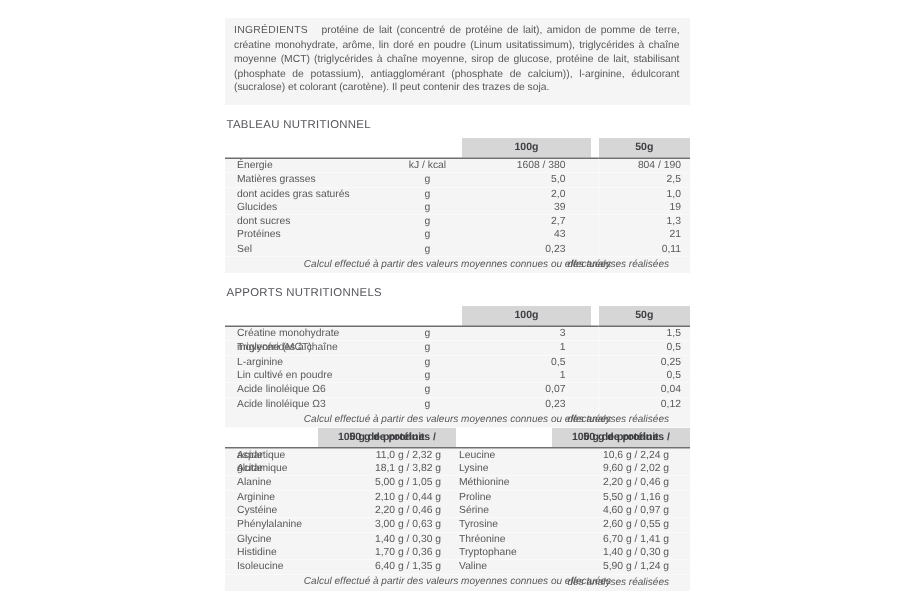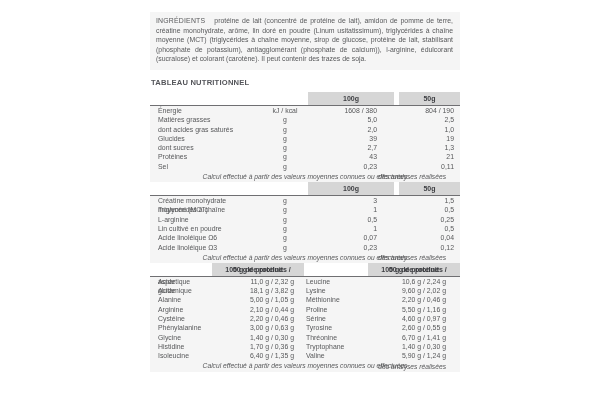--- a/index.html
+++ b/index.html
@@ -13,21 +13,21 @@
   
   .ingredients{
     margin:0;background:#f5f5f5;color:#57585a;
     font-size:6.9px;line-height:9.6px;text-align:justify;
     padding:4px 7px 6px 6px;
   }
   .ing-label{margin-right:9px;letter-spacing:0.2px;}
 
   
   .sec-title{
-    font-size:7.6px;font-weight:bold;color:#54555a;
+    font-size:7.6px;font-weight:normal;color:#54555a;
     margin:8px 0 5px 1px;letter-spacing:0.2px;
   }
 
   
   table{border-collapse:collapse;width:100%;table-layout:fixed;}
   td{
     padding:0;font-size:6.9px;line-height:9.3px;color:#57585a;
     overflow:hidden;white-space:nowrap;vertical-align:middle;
   }
   tr.head-row td{height:13px;border-bottom:1px solid #6f6f72;}
@@ -126,20 +126,21 @@
       <td class="c-unit">g</td>
       <td class="c-v100" colspan="2">0,23</td>
       <td class="c-v50">0,11</td>
     </tr>
     <tr class="foot-row">
       <td colspan="5"><span>Calcul effectué à partir des valeurs moyennes connues ou effectuées</span><span class="foot-ovl">des analyses réalisées</span></td>
     </tr>
   </tbody>
     </table>
 
+  <h2 class="sec-title">APPORTS NUTRITIONNELS</h2>
   <table>
     <colgroup>
         <col style="width:112px">
         <col style="width:46px">
         <col style="width:86px">
         <col style="width:5px">
         <col style="width:61px">
       </colgroup>
     <tbody>
         <tr class="head-row">

